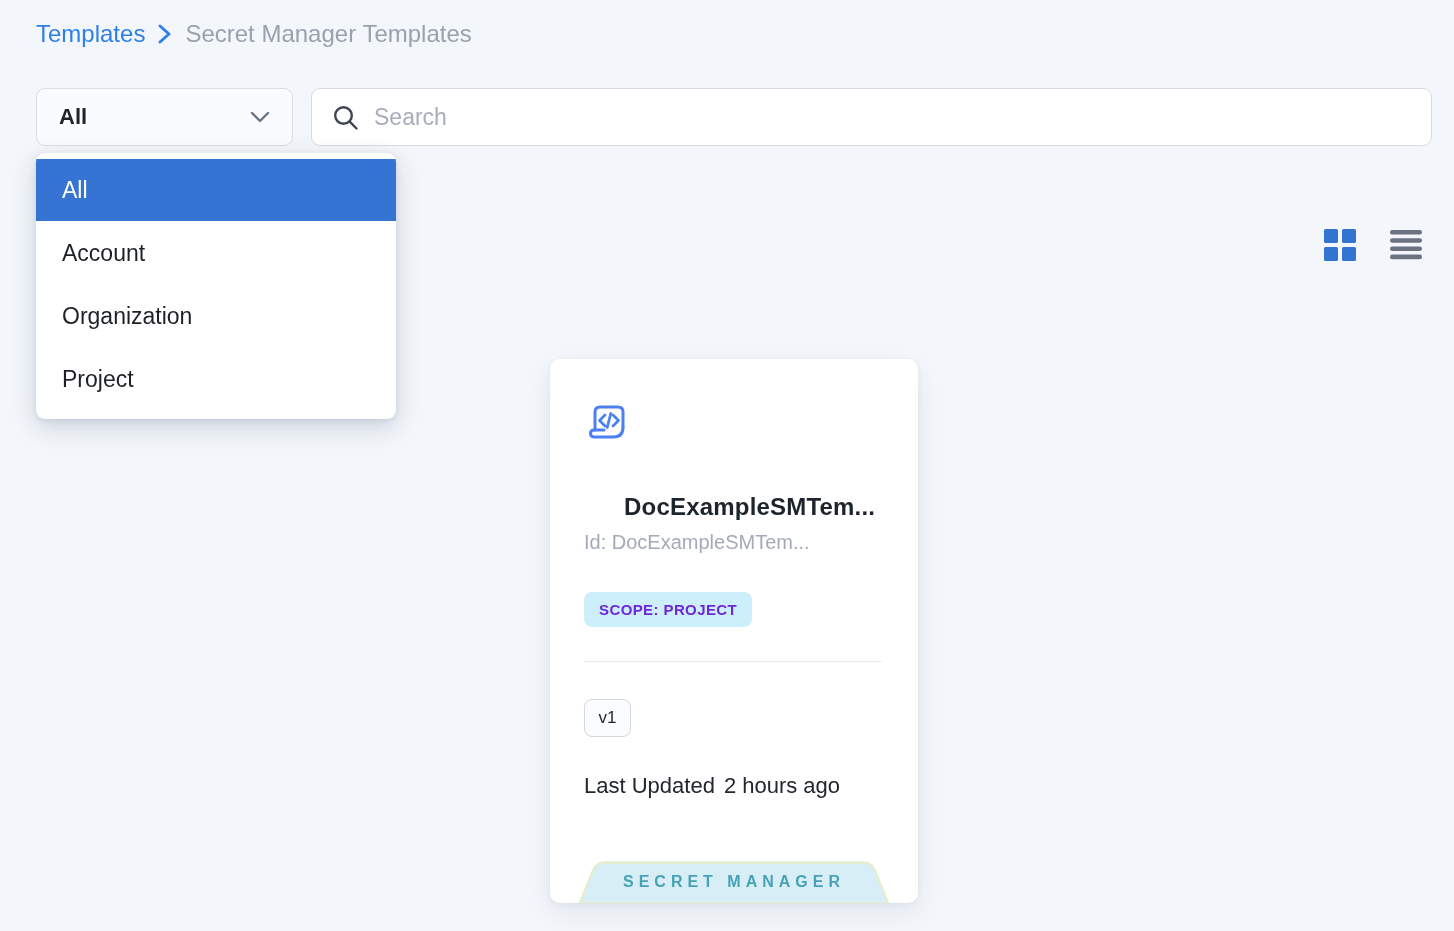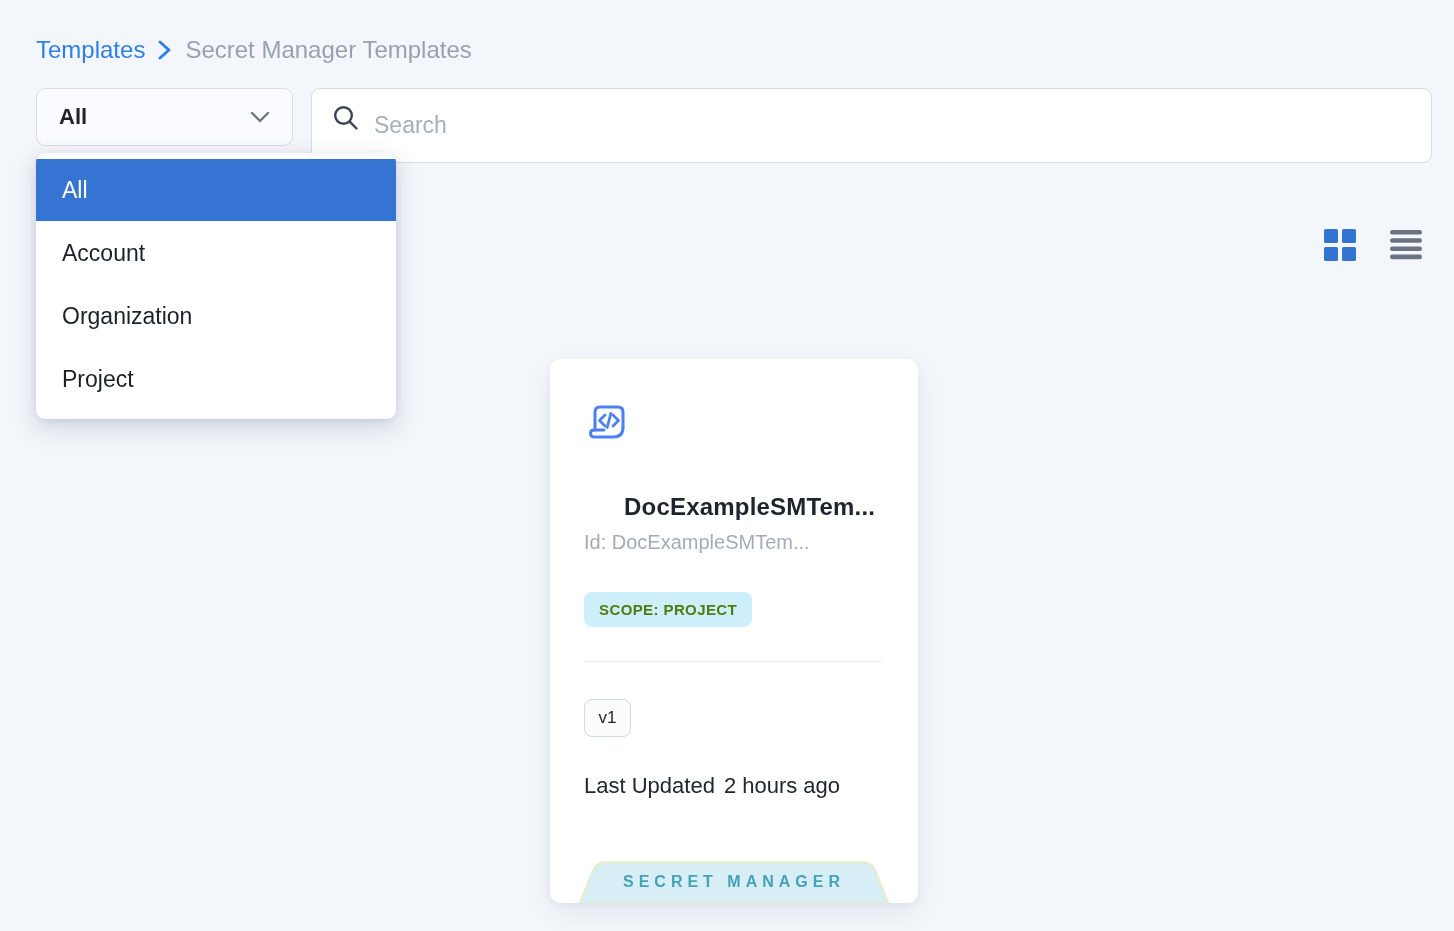--- a/index.html
+++ b/index.html
@@ -7,21 +7,21 @@
   body {
     position: relative;
     background: #f3f6fa;
     font-family: "Liberation Sans", "DejaVu Sans", sans-serif;
     overflow: hidden;
     color: #1d2329;
   }
 
   
   .breadcrumb {
-    position: absolute; left: 36px; top: 36px;
+    position: absolute; left: 36px; top: 20px;
     display: flex; align-items: center; gap: 12px;
     font-size: 24px;
   }
   .crumb-link { color: #2e7fe6; font-weight: 500; cursor: pointer; }
   .crumb-sep { display: flex; align-items: center; }
   .crumb-current { color: #99a1af; font-weight: 400; }
 
   
   .scope-select {
     position: absolute; left: 36px; top: 88px;
@@ -29,21 +29,21 @@
     background: #fafbfe;
     border: 1px solid #d8dce6;
     border-radius: 9px;
     display: flex; align-items: center;
     padding: 0 22px;
     cursor: pointer;
   }
   .scope-select .value { font-size: 22px; font-weight: 700; color: #1d2329; flex: 1; }
   .search-box {
     position: absolute; left: 311px; top: 88px;
-    width: 1121px; height: 75px;
+    width: 1121px; height: 58px;
     background: #ffffff;
     border: 1px solid #d8dce6;
     border-radius: 9px;
   }
   .search-box .mag { position: absolute; left: 20px; top: 15px; }
   .search-box input {
     width: 100%; height: 100%;
     border: none; outline: none; background: transparent;
     padding: 0 20px 0 62px;
     font-size: 23px; color: #1d2329;
@@ -98,21 +98,21 @@
     margin-left: 40px;
   }
   .card-id {
     margin-top: 10px;
     font-size: 20px; color: #a5aab8;
   }
   .scope-badge {
     display: inline-block;
     margin-top: 38px;
     background: #cdeefb;
-    color: #4d7c0f;
+    color: #6d28d9;
     font-size: 15px; font-weight: 700;
     letter-spacing: 0.4px;
     padding: 9px 15px;
     border-radius: 8px;
   }
   .card-divider { margin-top: 34px; height: 1px; background: #e9ebf0; }
   .version-tag {
     display: inline-flex; align-items: center; justify-content: center;
     margin-top: 37px;
     min-width: 47px; height: 38px;

